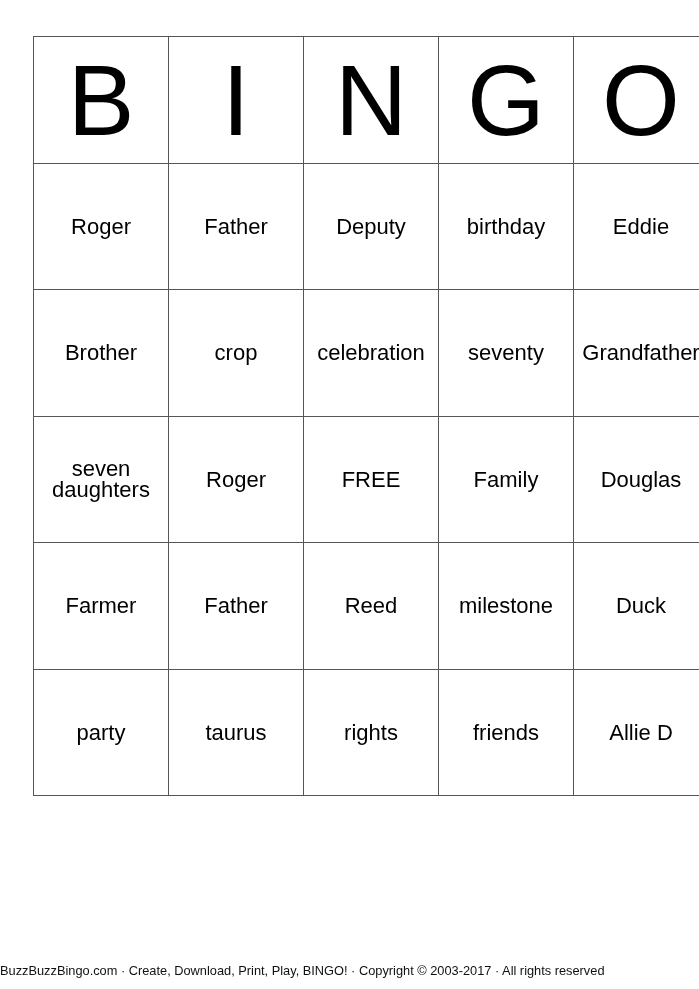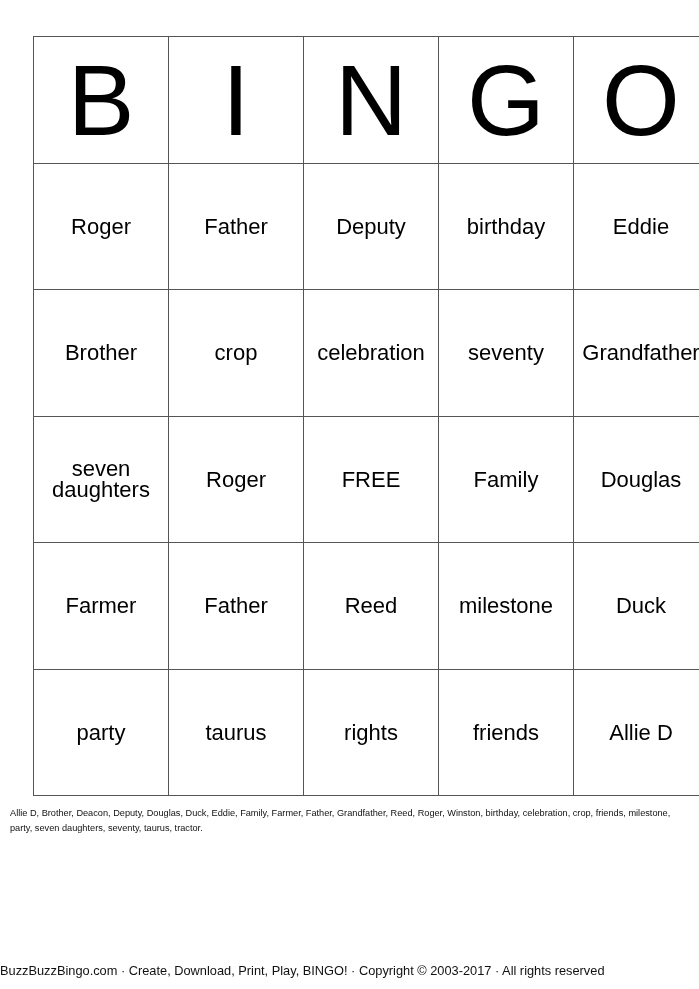--- a/index.html
+++ b/index.html
@@ -54,16 +54,15 @@
     <td>party</td>
     <td>taurus</td>
     <td>rights</td>
     <td>friends</td>
     <td>Allie D</td>
   </tr>
 </tbody>
   </table>
 
 <div class="info">
-  <div>Allie D, Brother, Deacon, Deputy, Douglas, Duck, Eddie, Family, Farmer, Father, Grandfather, Reed, Roger, Winston, birthday, celebration, crop, friends, milestone, party, seven daughters, seventy, taurus, tractor.</div>
 </div>
 
 <div class="footer">BuzzBuzzBingo.com · Create, Download, Print, Play, BINGO! · Copyright © 2003-2017 · All rights reserved</div>
 
 </body></html>

